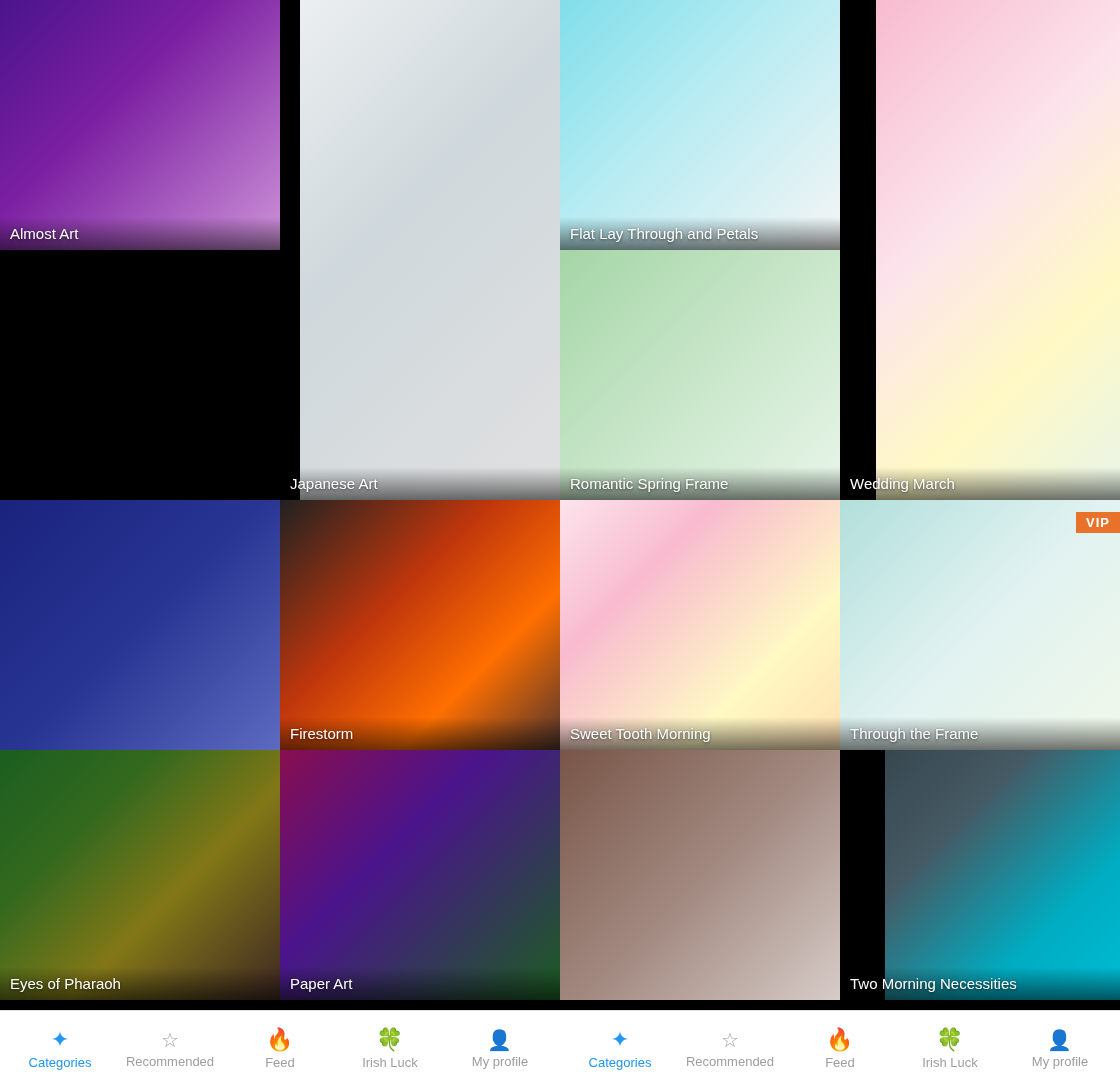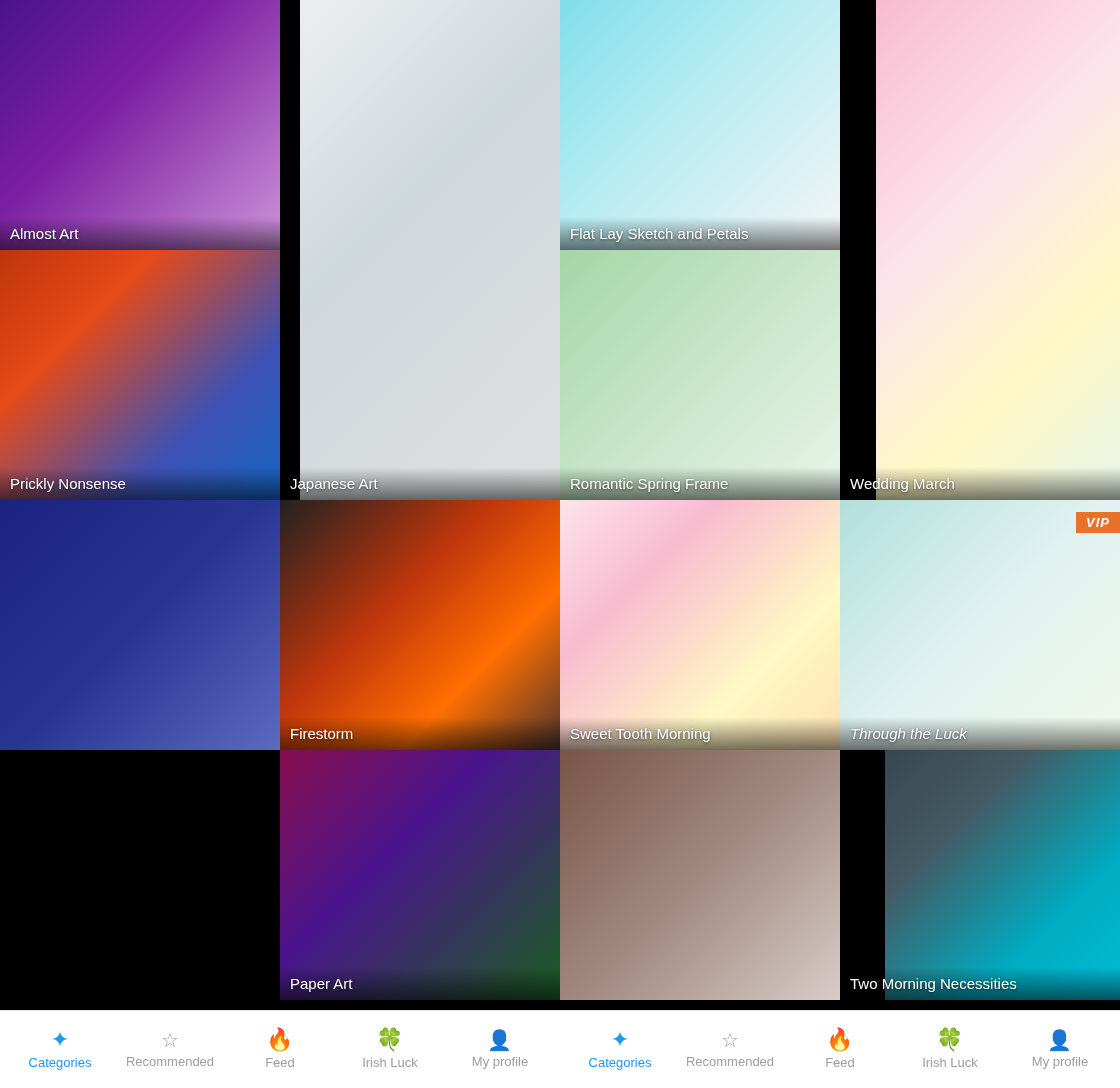--- a/index.html
+++ b/index.html
@@ -150,67 +150,67 @@
     <div class="cell" style="grid-column:1;grid-row:1;">
       <div class="cell-bg photo-purple"></div>
       <div class="cell-label">Almost Art</div>
     </div>
 
     <div class="cell" style="grid-column:2;grid-row:1/span 2;padding-left:20px;">
       <div class="cell-bg photo-sketch"></div>
       <div class="cell-label">Japanese Art</div>
     </div>
 
-    <div class="cell" style="grid-column:1;grid-row:2;">
-      <div class="cell-bg photo-curly"></div>
-      <div class="cell-label">Prickly Nonsense</div>
-    </div>
 
     <div class="cell" style="grid-column:1;grid-row:3;">
       <div class="cell-bg photo-hat"></div>
     </div>
 
     <div class="cell" style="grid-column:2;grid-row:3;">
       <div class="cell-bg photo-fire"></div>
       <div class="cell-label">Firestorm</div>
     </div>
 
+    <div class="cell" style="grid-column:1;grid-row:4;">
+      <div class="cell-bg photo-pharaoh"></div>
+      <div class="cell-label">Eyes of Pharaoh</div>
+    </div>
 
     <div class="cell" style="grid-column:2;grid-row:4;">
       <div class="cell-bg photo-paper"></div>
       <div class="cell-label">Paper Art</div>
     </div>
   </div>
 
   <div class="half right-half">
 
     <div class="cell" style="grid-column:1;grid-row:1;">
       <div class="cell-bg photo-flatlay"></div>
-      <div class="cell-label">Flat Lay Sketch and Petals</div>
+      <div class="cell-label">Flat Lay Through and Petals</div>
     </div>
 
     <div class="cell" style="grid-column:2;grid-row:1/span 2;padding-left:36px;">
       <div class="cell-bg photo-wedding"></div>
       <div class="cell-label">Wedding March</div>
     </div>
 
     <div class="cell" style="grid-column:1;grid-row:2;">
       <div class="cell-bg photo-romantic"></div>
       <div class="cell-label">Romantic Spring Frame</div>
     </div>
 
     <div class="cell" style="grid-column:1;grid-row:3;">
       <div class="cell-bg photo-sweet"></div>
       <div class="cell-label">Sweet Tooth Morning</div>
     </div>
 
-    <div class="cell" style="grid-column:2;grid-row:3;font-style:italic;">
+    <div class="cell" style="grid-column:2;grid-row:3;">
       <div class="cell-bg photo-through"></div>
       <div class="vip-badge">VIP</div>
-      <div class="cell-label">Through the Luck</div>
+      <div class="cell-label">Through the Frame</div>
     </div>
 
     <div class="cell" style="grid-column:2;grid-row:4;padding-left:45px;">
       <div class="cell-bg photo-coffee"></div>
       <div class="cell-label">Two Morning Necessities</div>
     </div>
 
     <div class="cell" style="grid-column:1;grid-row:4;">
       <div class="cell-bg photo-dog"></div>
     </div>

